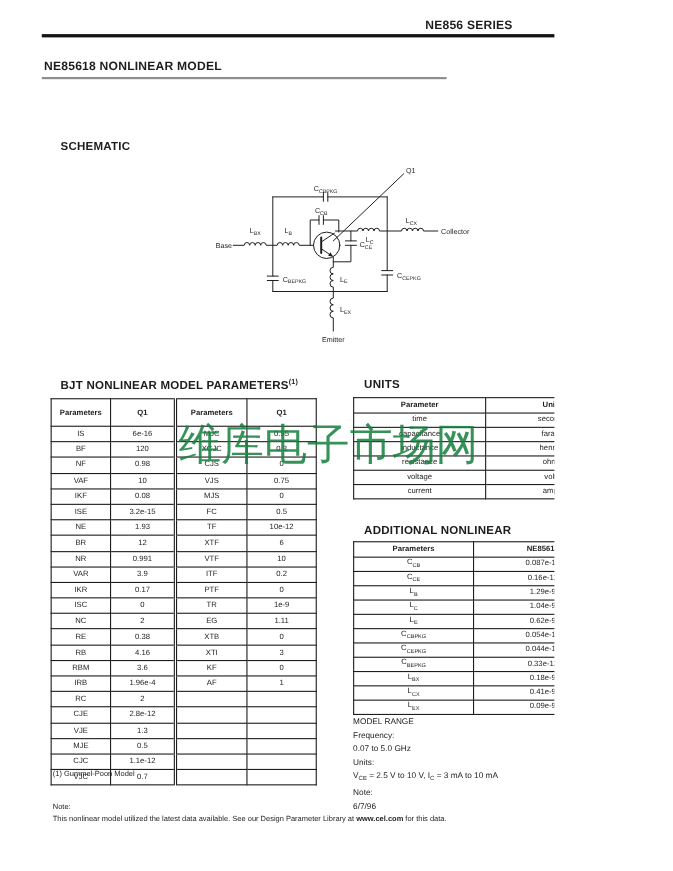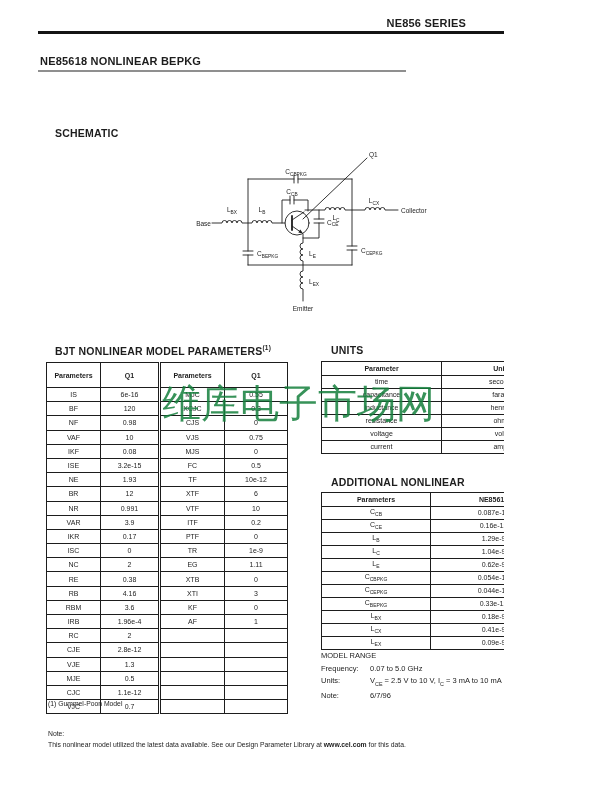--- a/index.html
+++ b/index.html
@@ -30,42 +30,42 @@
   #bjt-table th:nth-child(3),#bjt-table td:nth-child(3){border-left:3px double #1d1d1d;}
   #units-table{left:321px;top:361px;width:241px;}
   #units-table th{height:12.5px;}
   #units-table td{height:12px;}
   #additional-table{left:321px;top:492px;width:235px;}
   #additional-table th{height:12.5px;}
   #additional-table td{height:12px;}
   
   .model-range{left:321px;top:650px;font-size:7.5px;line-height:12px;}
   .model-range .mr-title{margin-bottom:1px;}
-  .mr-row{display:flex;}
+  .mr-row{display:flex;flex-direction:column;}
   .mr-label{width:49px;}
   
   .footnote{left:48px;top:700px;font-size:6.8px;}
   .note{left:48px;top:728px;font-size:6.8px;line-height:11px;width:530px;}
   .note b{font-weight:bold;}
   
   .watermark{
     left:162px;top:377px;font-size:39px;letter-spacing:0px;
     color:#15803d;opacity:.85;pointer-events:none;z-index:5;white-space:nowrap;
     font-family:"DejaVu Sans",sans-serif;
   }
 </style>
 </head>
 <body>
 
 <div class="page">
 
   <div class="abs series">NE856 SERIES</div>
   <div class="abs toprule"></div>
 
-  <div class="abs doc-title">NE85618 NONLINEAR BEPKG</div>
+  <div class="abs doc-title">NE85618 NONLINEAR MODEL</div>
   <div class="abs title-rule"></div>
 
   <div class="abs section-h" style="left:45px;top:127px;">SCHEMATIC</div>
 
   <svg id="schematic-svg" class="abs" viewBox="180 140 250 180">
     <g stroke="#1d1d1d" stroke-width="0.9" fill="none" stroke-linecap="round">
 
       <path d="M212,223 H222 a2.5,2.5 0 0 1 5,0 a2.5,2.5 0 0 1 5,0 a2.5,2.5 0 0 1 5,0 a2.5,2.5 0 0 1 5,0 H252 a2.5,2.5 0 0 1 5,0 a2.5,2.5 0 0 1 5,0 a2.5,2.5 0 0 1 5,0 a2.5,2.5 0 0 1 5,0 H285"></path>
 
       <path d="M305,210 H325 a2.5,2.5 0 0 1 5,0 a2.5,2.5 0 0 1 5,0 a2.5,2.5 0 0 1 5,0 a2.5,2.5 0 0 1 5,0 H365 a2.5,2.5 0 0 1 5,0 a2.5,2.5 0 0 1 5,0 a2.5,2.5 0 0 1 5,0 a2.5,2.5 0 0 1 5,0 H398"></path>

